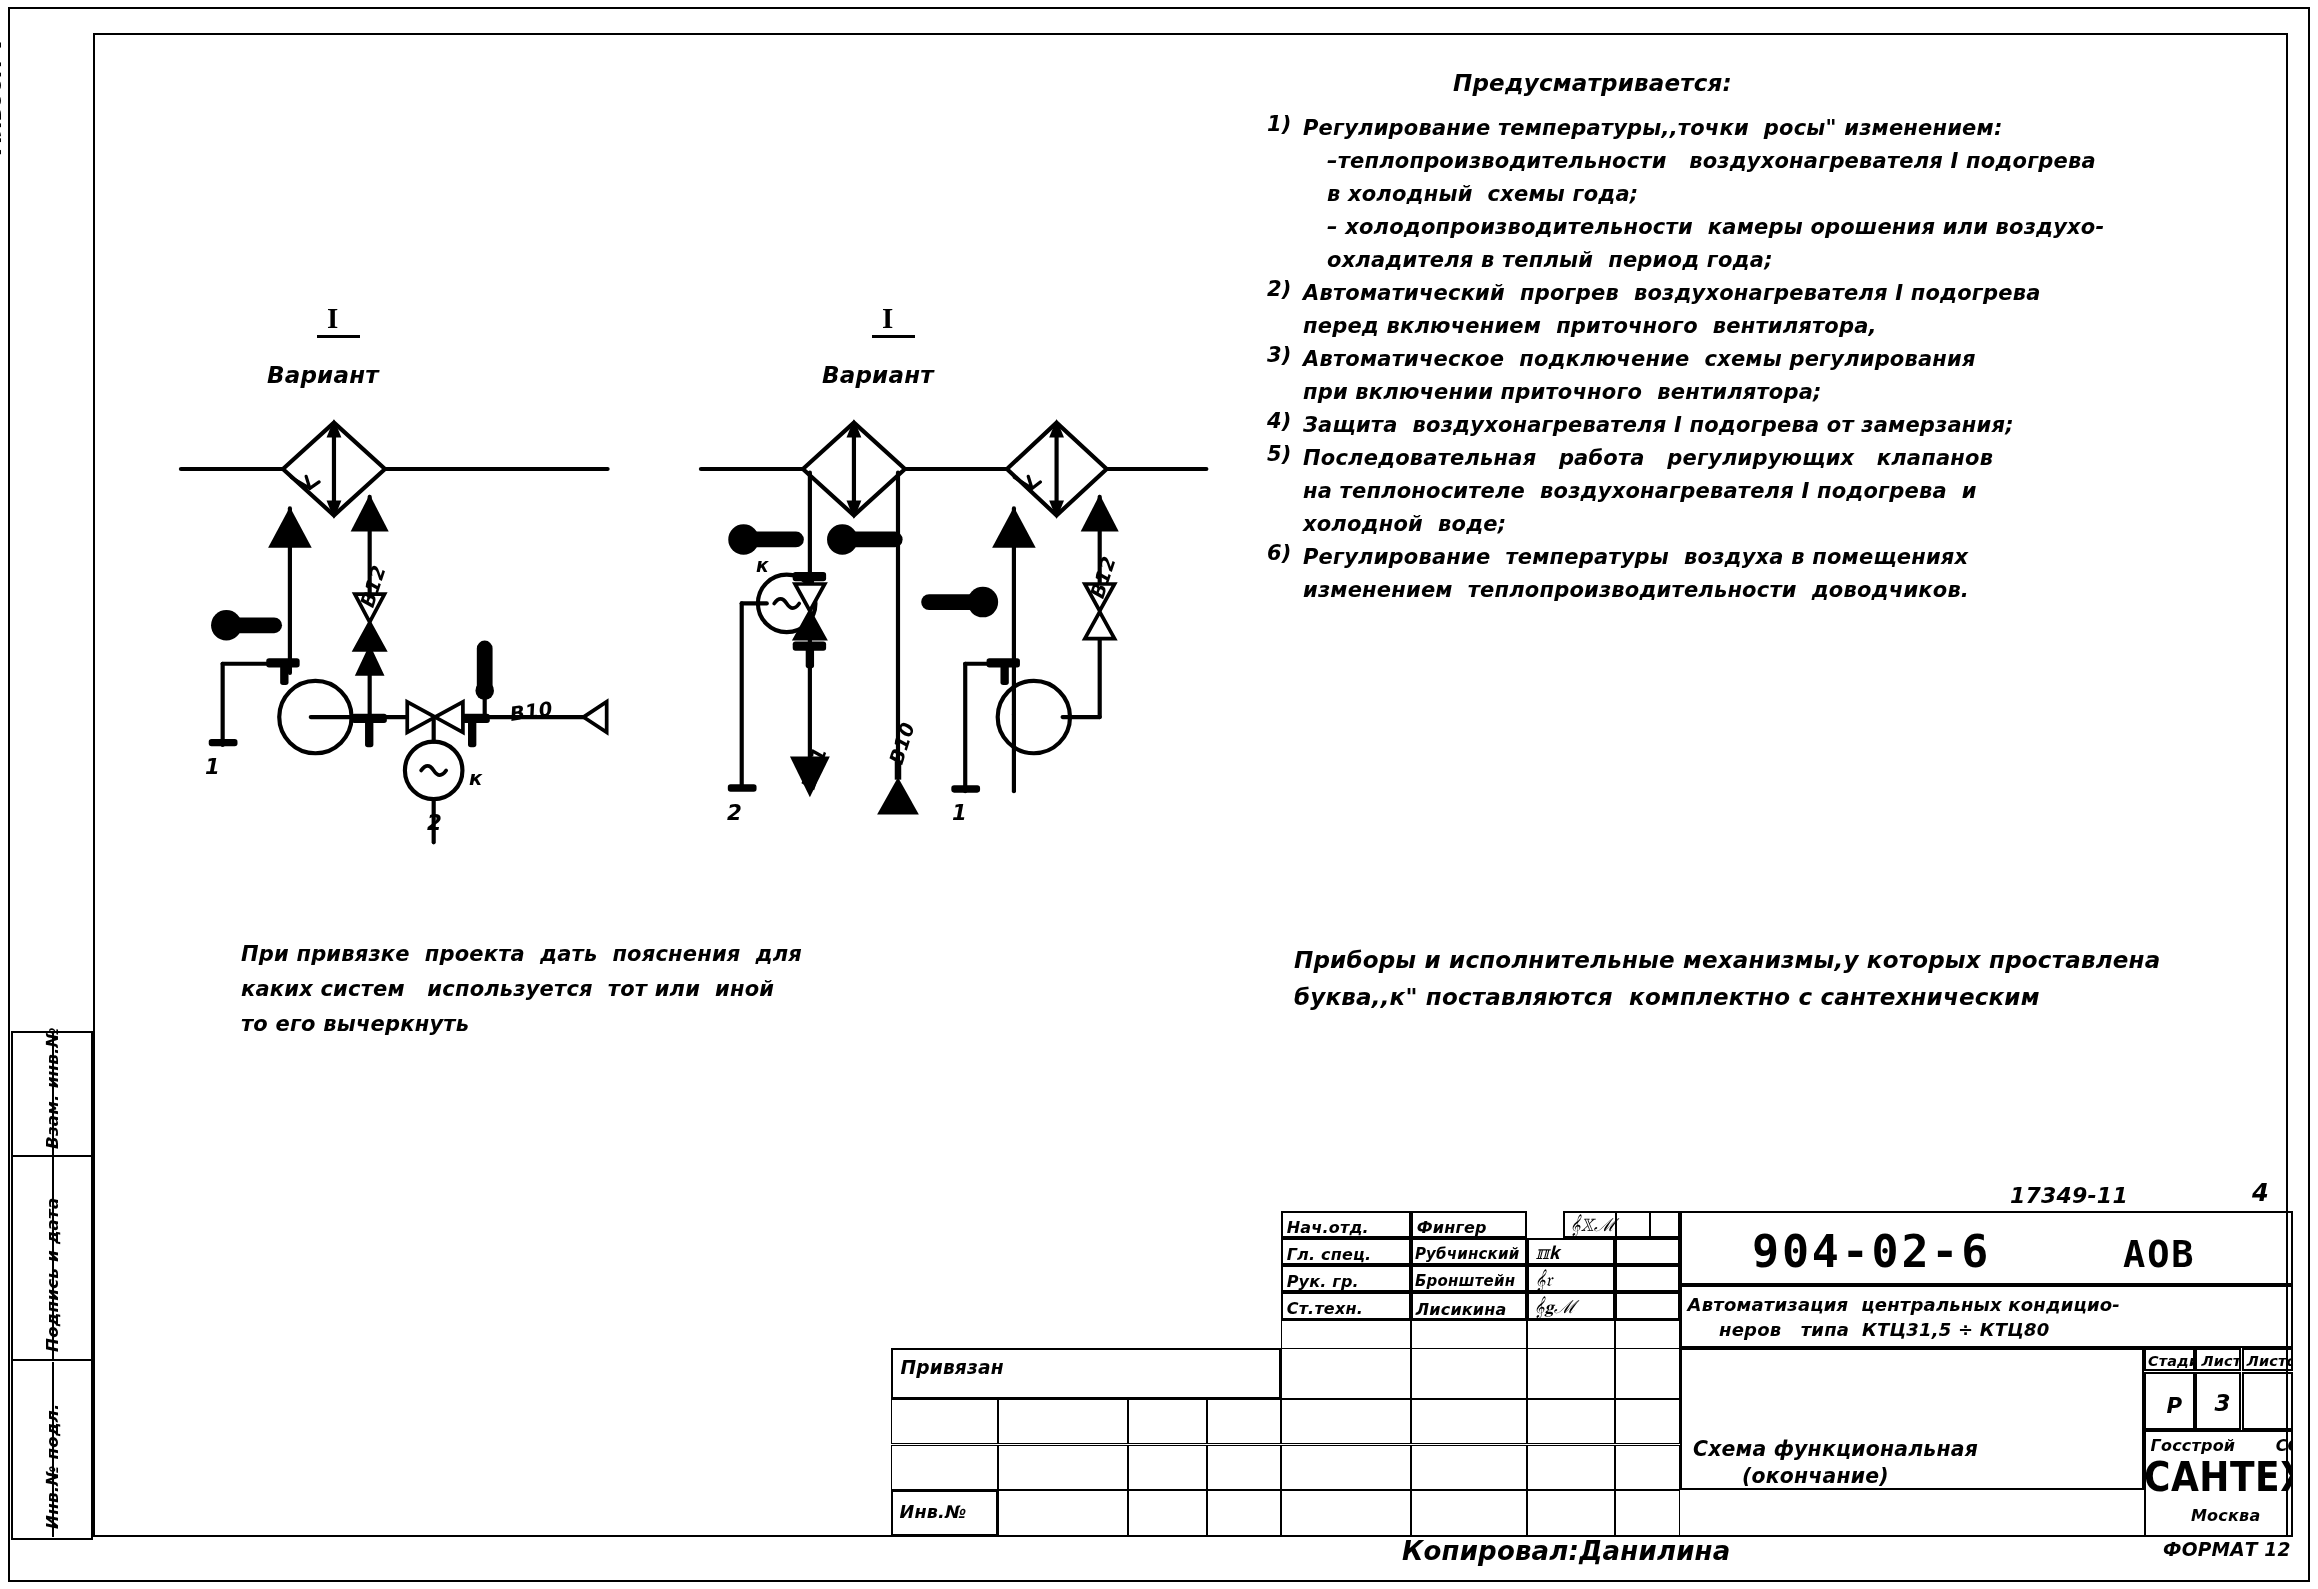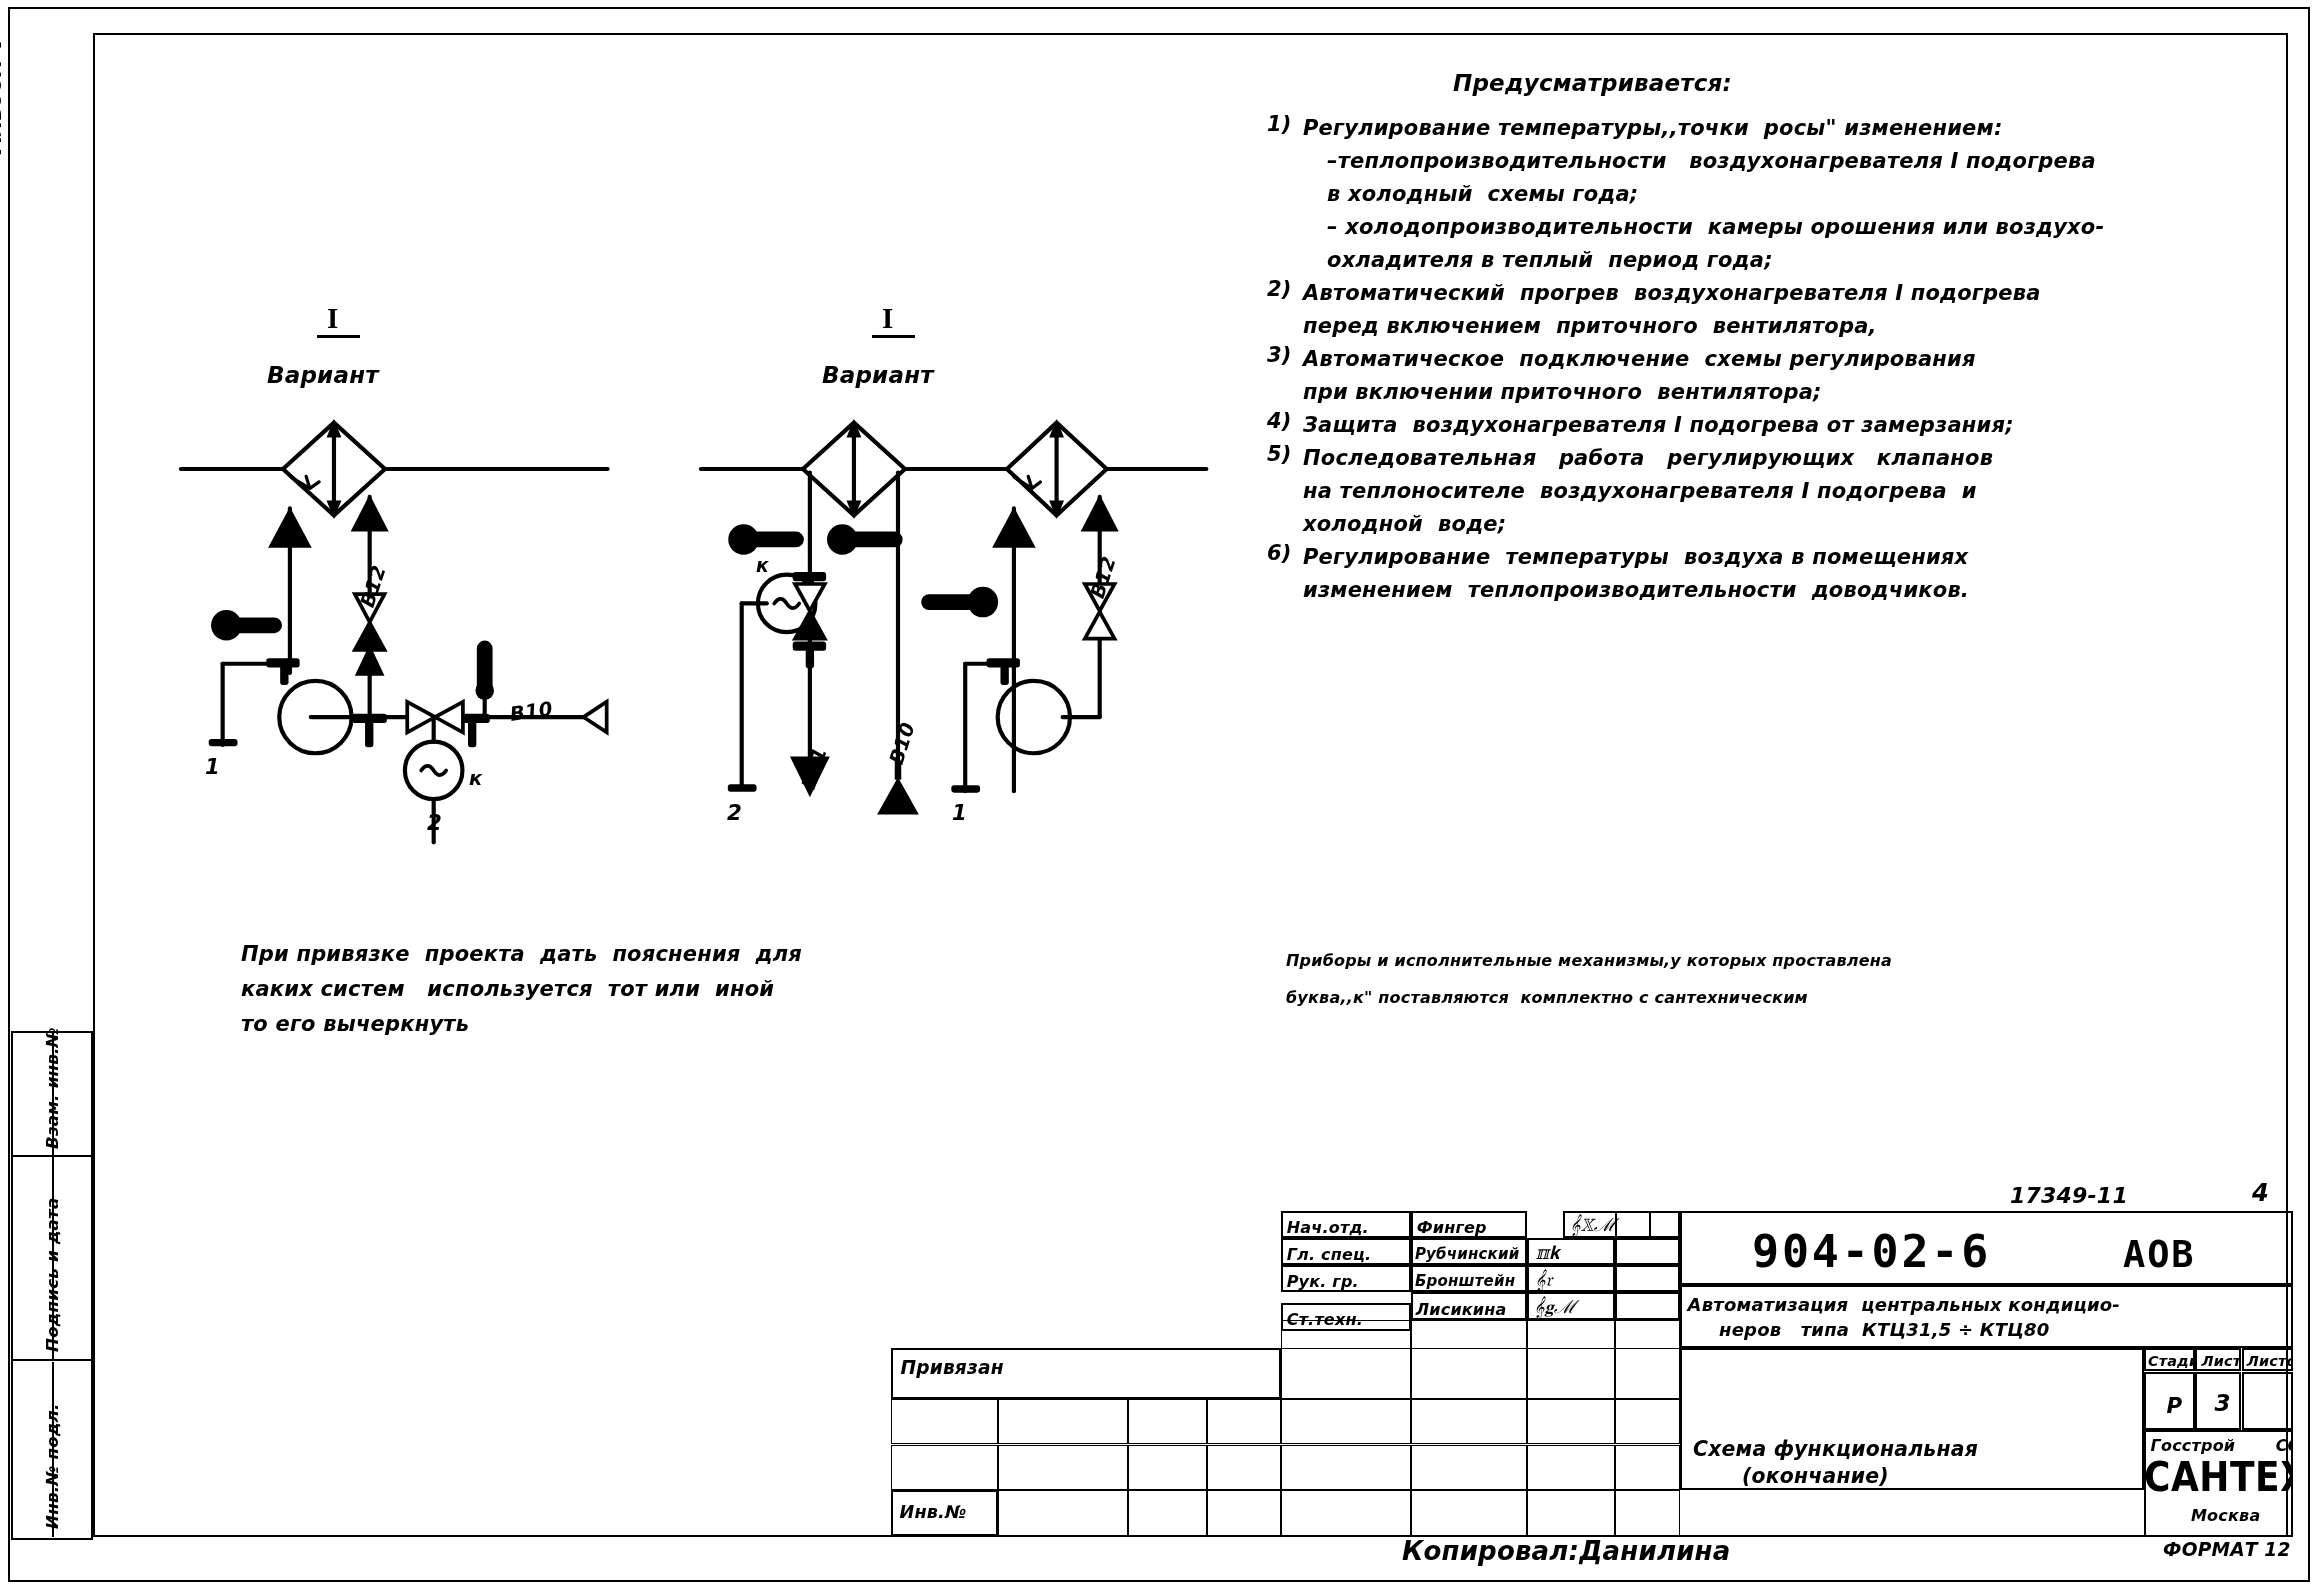--- a/index.html
+++ b/index.html
@@ -91,21 +91,21 @@
   #right-notes .item{display:block;position:relative;}
   #right-notes .item .ln{display:block;font-size:21px;line-height:33px;white-space:pre;}
   #right-notes .item .num{position:absolute;left:0;top:0;font-size:21px;}
   #right-notes .item .body{display:block;margin-left:36px;}
   #right-notes .item .sub{display:block;margin-left:60px;}
 
   #note-left{position:absolute;left:241px;top:937px;width:882px;}
   #note-left .ln{font-size:21px;line-height:35px;}
 
   #note-right{position:absolute;left:1286px;top:942px;width:998px;}
-  #note-right .ln{font-size:16px;line-height:37px;}
+  #note-right .ln{font-size:23px;line-height:37px;margin-left:8px;}
 
   
   #title-block{position:absolute;left:891px;top:1211px;width:1402px;height:326px;}
   #title-block .cell{
     position:absolute;border:1.9px solid #000;box-sizing:border-box;
     overflow:hidden;
   }
   #title-block .cell.thick{border-width:2.8px;}
   #title-block .t{
     position:absolute;font-size:16px;white-space:pre;
@@ -435,21 +435,21 @@
     <span class="hand t" style="left:3.7px;top:4.6px;">Рук. гр.</span>
   </div>
   <div class="cell thick" style="left:520px;top:54px;width:116px;height:27px;">
     <span class="hand t" style="left:1.9px;top:4.6px;font-size:15px;">Бронштейн</span>
   </div>
   <div class="cell thick" style="left:636px;top:54px;width:88px;height:27px;">
     <span class="sig" style="left:5.6px;top:1.9px;">𝄞𝔯</span>
   </div>
   <div class="cell thick" style="left:724px;top:54px;width:65px;height:27px;"></div>
 
-  <div class="cell thick" style="left:390px;top:81px;width:130px;height:28px;margin-top:11px;">
+  <div class="cell thick" style="left:390px;top:81px;width:130px;height:28px;">
     <span class="hand t" style="left:3.7px;top:4.6px;">Ст.техн.</span>
   </div>
   <div class="cell thick" style="left:520px;top:81px;width:116px;height:28px;">
     <span class="hand t" style="left:2.8px;top:5.6px;">Лисикина</span>
   </div>
   <div class="cell thick" style="left:636px;top:81px;width:88px;height:28px;">
     <span class="sig" style="left:4.6px;top:1.9px;">𝄞𝐠ℳ</span>
   </div>
   <div class="cell thick" style="left:724px;top:81px;width:65px;height:28px;"></div>
 

